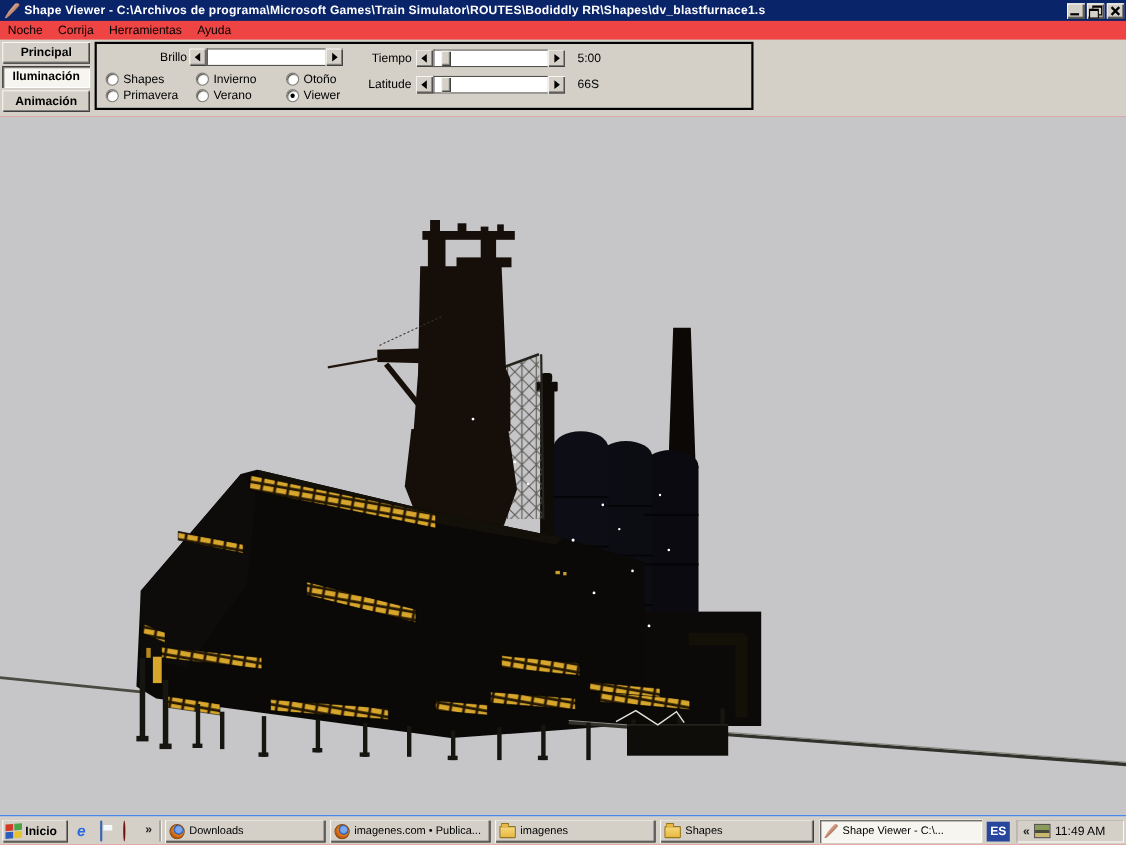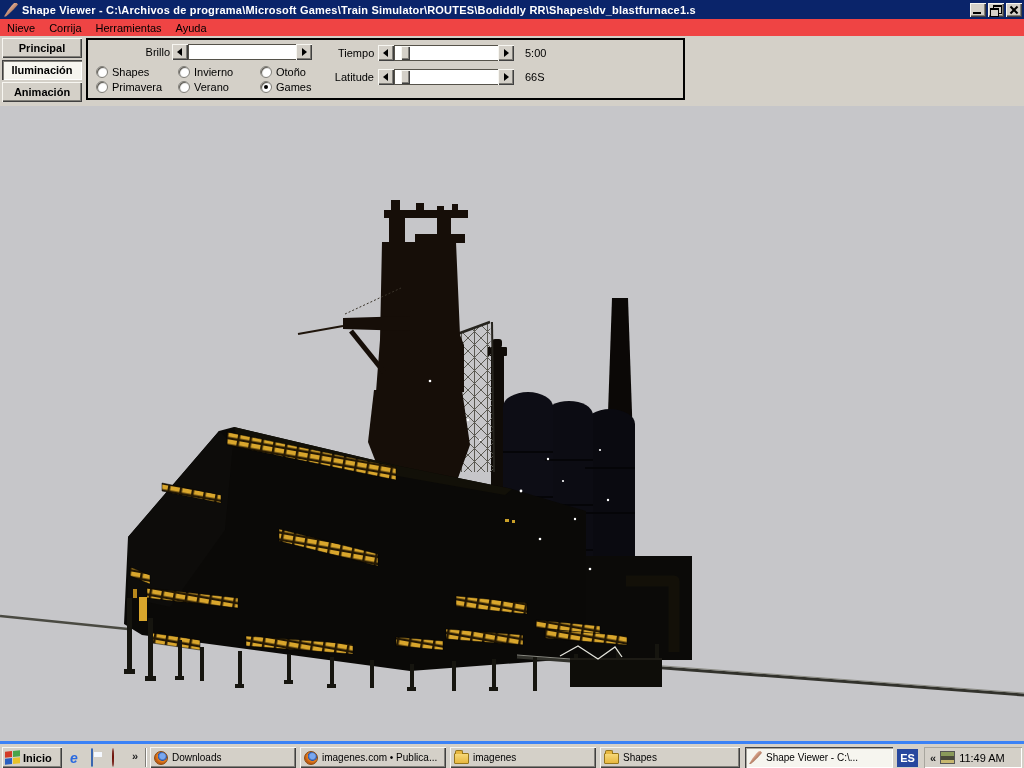--- a/index.html
+++ b/index.html
@@ -42,21 +42,21 @@
 
   .radio { position:absolute; width:12px; height:12px; border-radius:50%; background:#fff; border:1px solid #807e78; box-shadow: inset 1px 1px 1px #55524a; }
   .radio.checked::after { content:""; position:absolute; left:3px; top:3px; width:4px; height:4px; border-radius:50%; background:#000; }
   .radio-label { position:absolute; font-size:11px; }
 
   
   .viewport { position:absolute; left:0; top:106px; width:1024px; height:635px; background:#c6c6c9; }
   .viewport svg { display:block; width:1024px; height:635px; }
 
   
-  .taskbar { position:absolute; left:0; top:741px; width:1024px; height:27px; background:#d4d0c8; border-top:3px solid #3b82f6; }
+  .taskbar { position:absolute; left:0; top:741px; width:1024px; height:27px; background:#d4d0c8; border-top:1px solid #3b82f6; }
   .startbtn { position:absolute; left:2px; top:3px; width:60px; height:21px; display:flex; align-items:center; font-size:11px; font-weight:bold; padding-left:3px; }
   .winflag { width:15px; height:13px; margin-right:3px; display:grid; grid-template-columns:7px 7px; grid-template-rows:6px 6px; gap:1px; transform:skewY(-5deg); }
   .winflag i:nth-child(1){background:#d23b28;} .winflag i:nth-child(2){background:#4aa festive4a;}
   .winflag i:nth-child(2){background:#4aa44a;} .winflag i:nth-child(3){background:#2a5fc0;} .winflag i:nth-child(4){background:#e8c22a;}
   .ql { position:absolute; top:5px; width:16px; height:16px; }
   .ic-ie { font-size:14px; font-weight:bold; font-style:italic; color:#2a6ae0; line-height:16px; text-align:center; }
   .ic-oe { width:14px; height:13px; margin-top:2px; background:linear-gradient(160deg,#cfe2f8 0%,#8fb4e8 60%,#5a86cc 100%); border:1px solid #3a66b0; border-radius:2px; position:relative; }
   .ic-oe::after { content:""; position:absolute; left:2px; top:3px; width:8px; height:5px; background:#f4f8ff; }
   .ic-red { width:15px; height:15px; border-radius:50%; background:radial-gradient(circle at 50% 42%, #1c0402 0 30%, #7e170e 58%, #b2452a 80%, #e8b23a 100%); border:1px solid #70140c; }
   .chevron { position:absolute; font-size:11px; font-weight:bold; color:#222; }
@@ -80,21 +80,21 @@
 
   <div class="titlebar">
     <span class="app-icon"></span>
     <span class="title-text">Shape Viewer - C:\Archivos de programa\Microsoft Games\Train Simulator\ROUTES\Bodiddly RR\Shapes\dv_blastfurnace1.s</span>
     <span class="wbtn raised wb-min"></span>
     <span class="wbtn raised wb-res"></span>
     <span class="wbtn raised wb-cls"></span>
   </div>
 
   <div class="menubar">
-    <span class="menu-item">Nieve</span>
+    <span class="menu-item">Noche</span>
     <span class="menu-item">Corrija</span>
     <span class="menu-item">Herramientas</span>
     <span class="menu-item">Ayuda</span>
   </div>
 
   <div class="panel">
     <div class="tabbtn raised" style="top:2px;">Principal</div>
     <div class="tabbtn active" style="top:24px;">Iluminación</div>
     <div class="tabbtn raised" style="top:46px;">Animación</div>
 
@@ -131,21 +131,21 @@
       <span class="radio-label" style="left:24px; top:26px;">Shapes</span>
       <span class="radio" style="left:90px; top:26px;"></span>
       <span class="radio-label" style="left:106px; top:26px;">Invierno</span>
       <span class="radio" style="left:172px; top:26px;"></span>
       <span class="radio-label" style="left:188px; top:26px;">Otoño</span>
       <span class="radio" style="left:8px; top:41px;"></span>
       <span class="radio-label" style="left:24px; top:41px;">Primavera</span>
       <span class="radio" style="left:90px; top:41px;"></span>
       <span class="radio-label" style="left:106px; top:41px;">Verano</span>
       <span class="radio checked" style="left:172px; top:41px;"></span>
-      <span class="radio-label" style="left:188px; top:41px;">Games</span>
+      <span class="radio-label" style="left:188px; top:41px;">Viewer</span>
     </div>
   </div>
 
   <div class="viewport">
     <svg viewBox="0 106 1024 635" preserveAspectRatio="none">
       <defs>
         <pattern id="win" width="12" height="7" patternUnits="userSpaceOnUse" patternTransform="rotate(10)">
           <rect width="12" height="7" fill="#241803"></rect>
           <rect x="0.5" y="1" width="9.5" height="4.5" fill="#d9a62c"></rect>
         </pattern>

